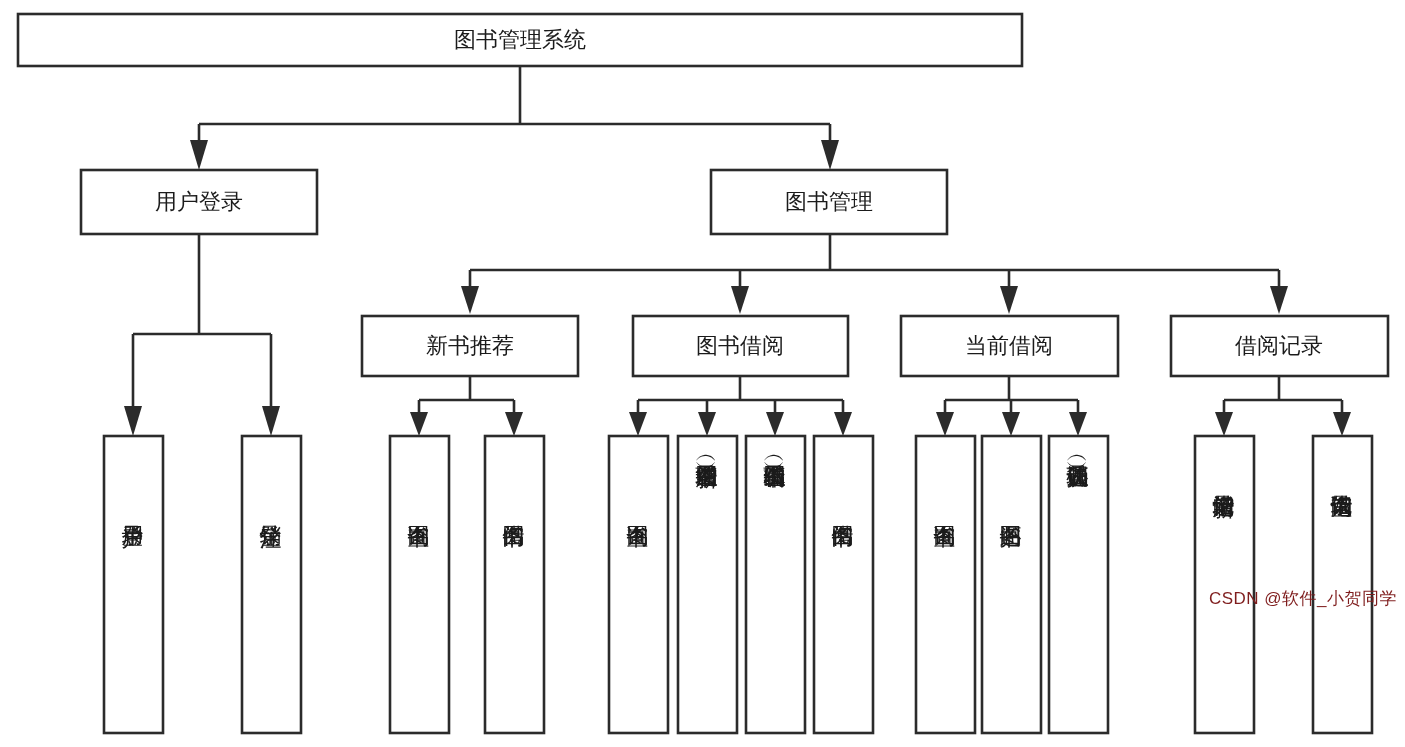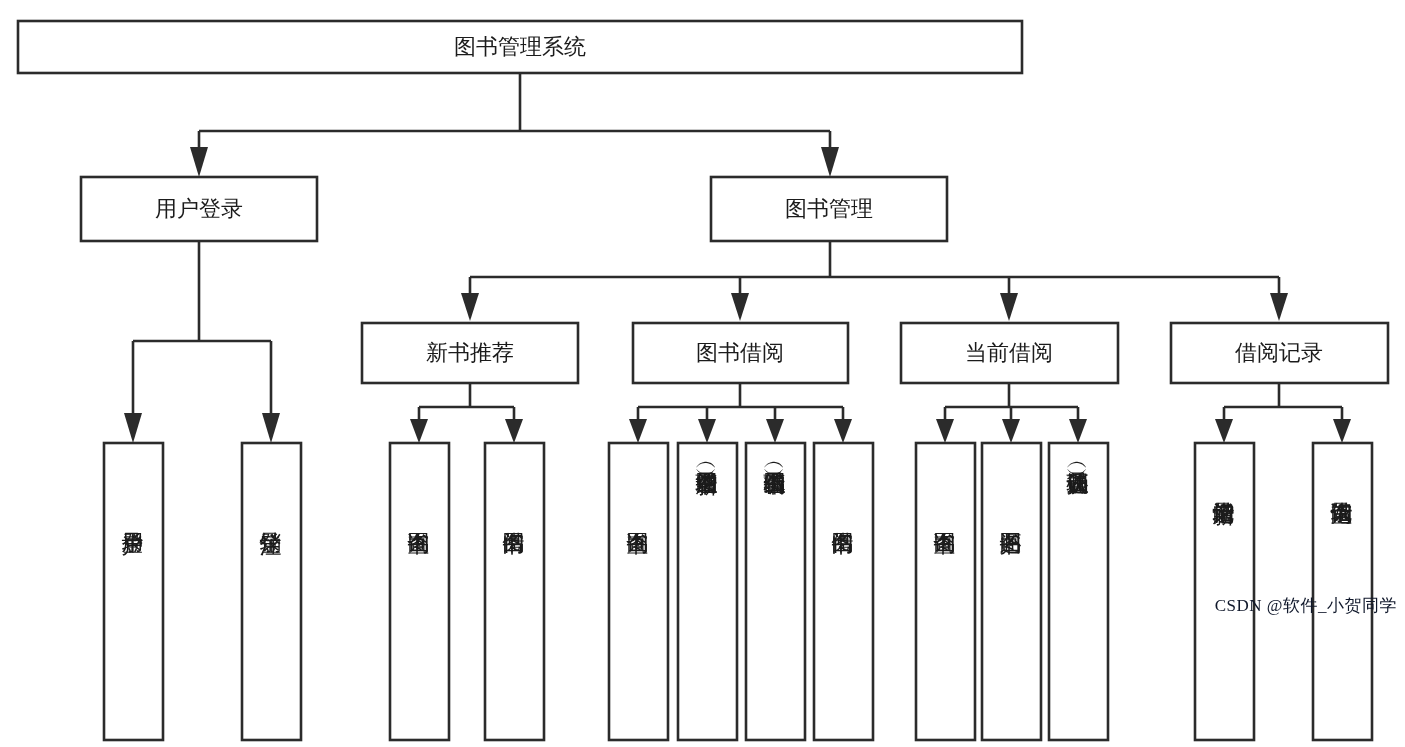--- a/index.html
+++ b/index.html
@@ -1,41 +1,41 @@
 <!DOCTYPE html>
 <html><head>
 <meta charset="utf-8">
 <style>
   html,body{margin:0;padding:0;background:#ffffff;}
   body{
     width:1405px;height:747px;overflow:hidden;
     font-family:"Liberation Sans","DejaVu Sans",sans-serif;
     position:relative;
   }
-  #diagram-root{position:absolute;left:0;top:0;width:1405px;height:614px;margin-top:7px;}
+  #diagram-root{position:absolute;left:0;top:0;width:1405px;height:614px;}
   svg#flowchart{position:absolute;left:0;top:0;width:1405px;height:747px;display:block;}
   .node-rect{fill:#ffffff;stroke:#2b2b2b;stroke-width:2.6;}
   .node-label-h{
     font-size:22px;fill:#1b1b1b;
     font-family:"Liberation Sans","DejaVu Sans",sans-serif;
     dominant-baseline:middle;text-anchor:middle;
   }
   .node-label-v{
     font-size:22px;fill:#1b1b1b;
     font-family:"Liberation Sans","DejaVu Sans",sans-serif;
     text-anchor:middle;
     writing-mode:vertical-rl;
     glyph-orientation-vertical:0;
   }
   .edge{stroke:#2b2b2b;stroke-width:2.6;fill:none;stroke-linecap:butt;}
   .arrow-head{fill:#2b2b2b;}
   .watermark{
     position:absolute;right:8px;bottom:4px;
-    font-size:17px;color:#0f172a;
-    font-family:Liberation Serif, serif;
+    font-size:17px;color:#7f1d1d;
+    font-family:Liberation Sans, sans-serif;
     letter-spacing:.5px;white-space:nowrap;user-select:none;
   }
 </style>
 </head>
 <body>
 
 <div id="diagram-root">
 
   <svg id="flowchart" viewBox="0 0 1405 747">
 

